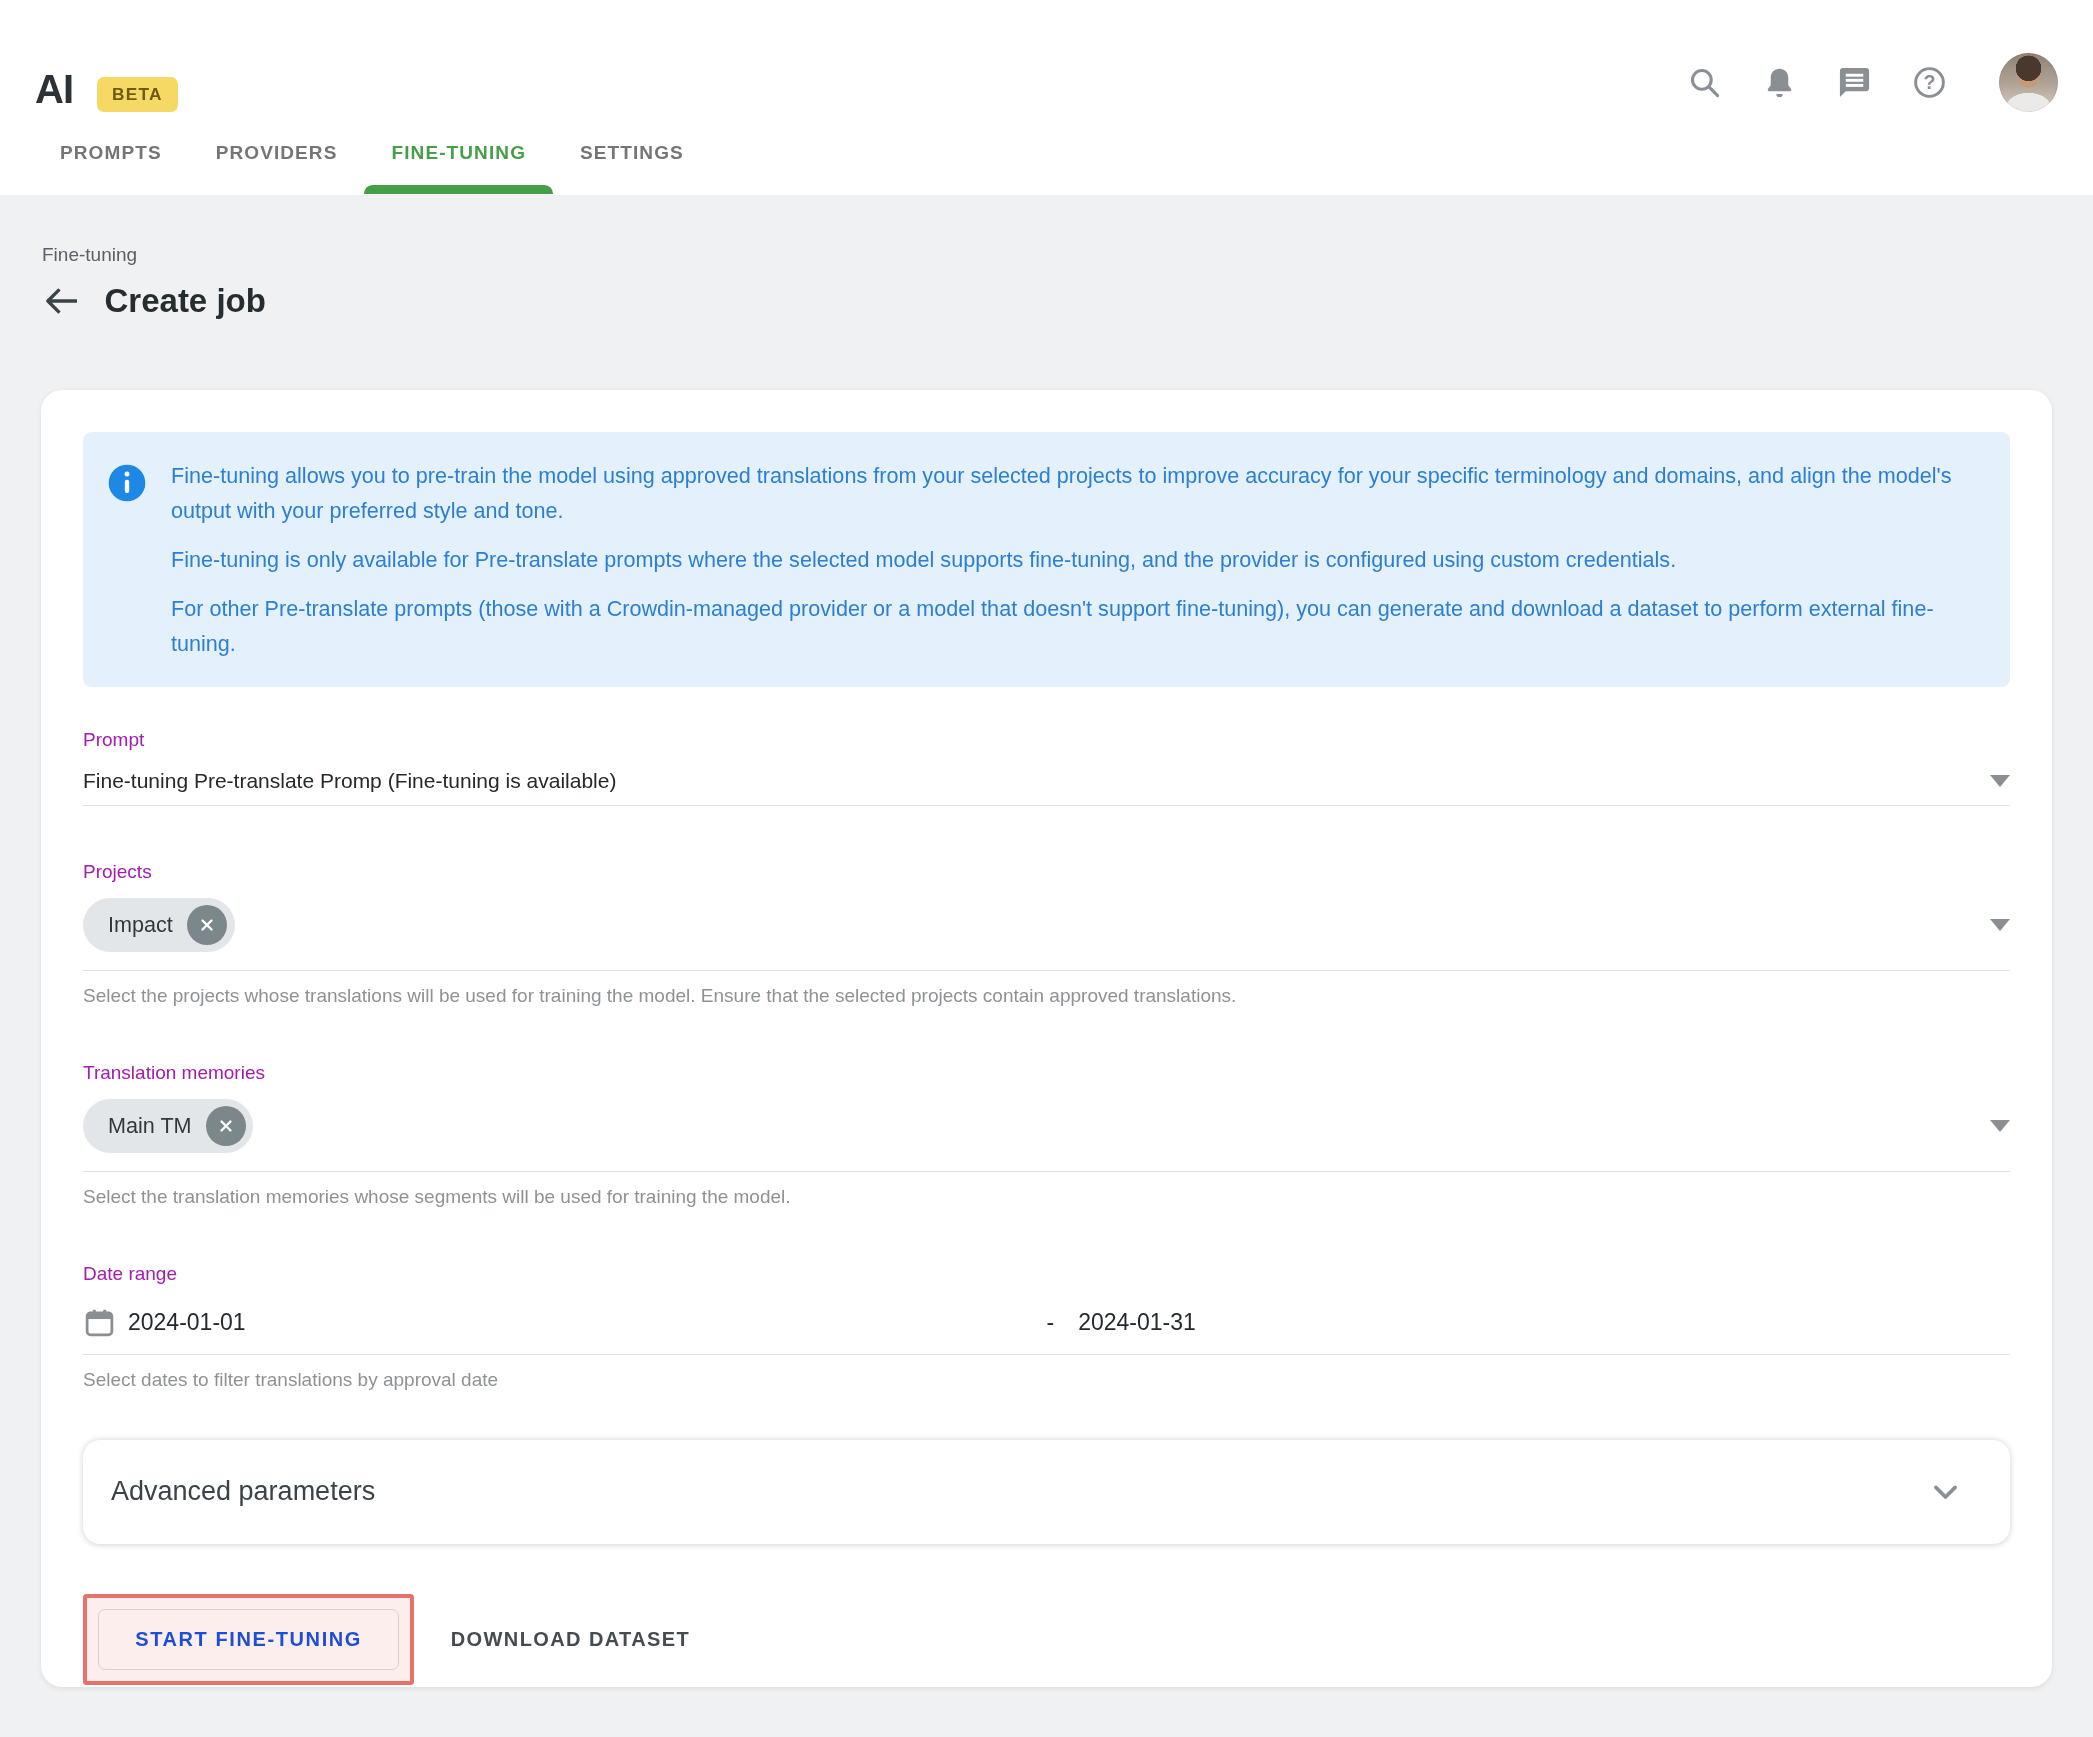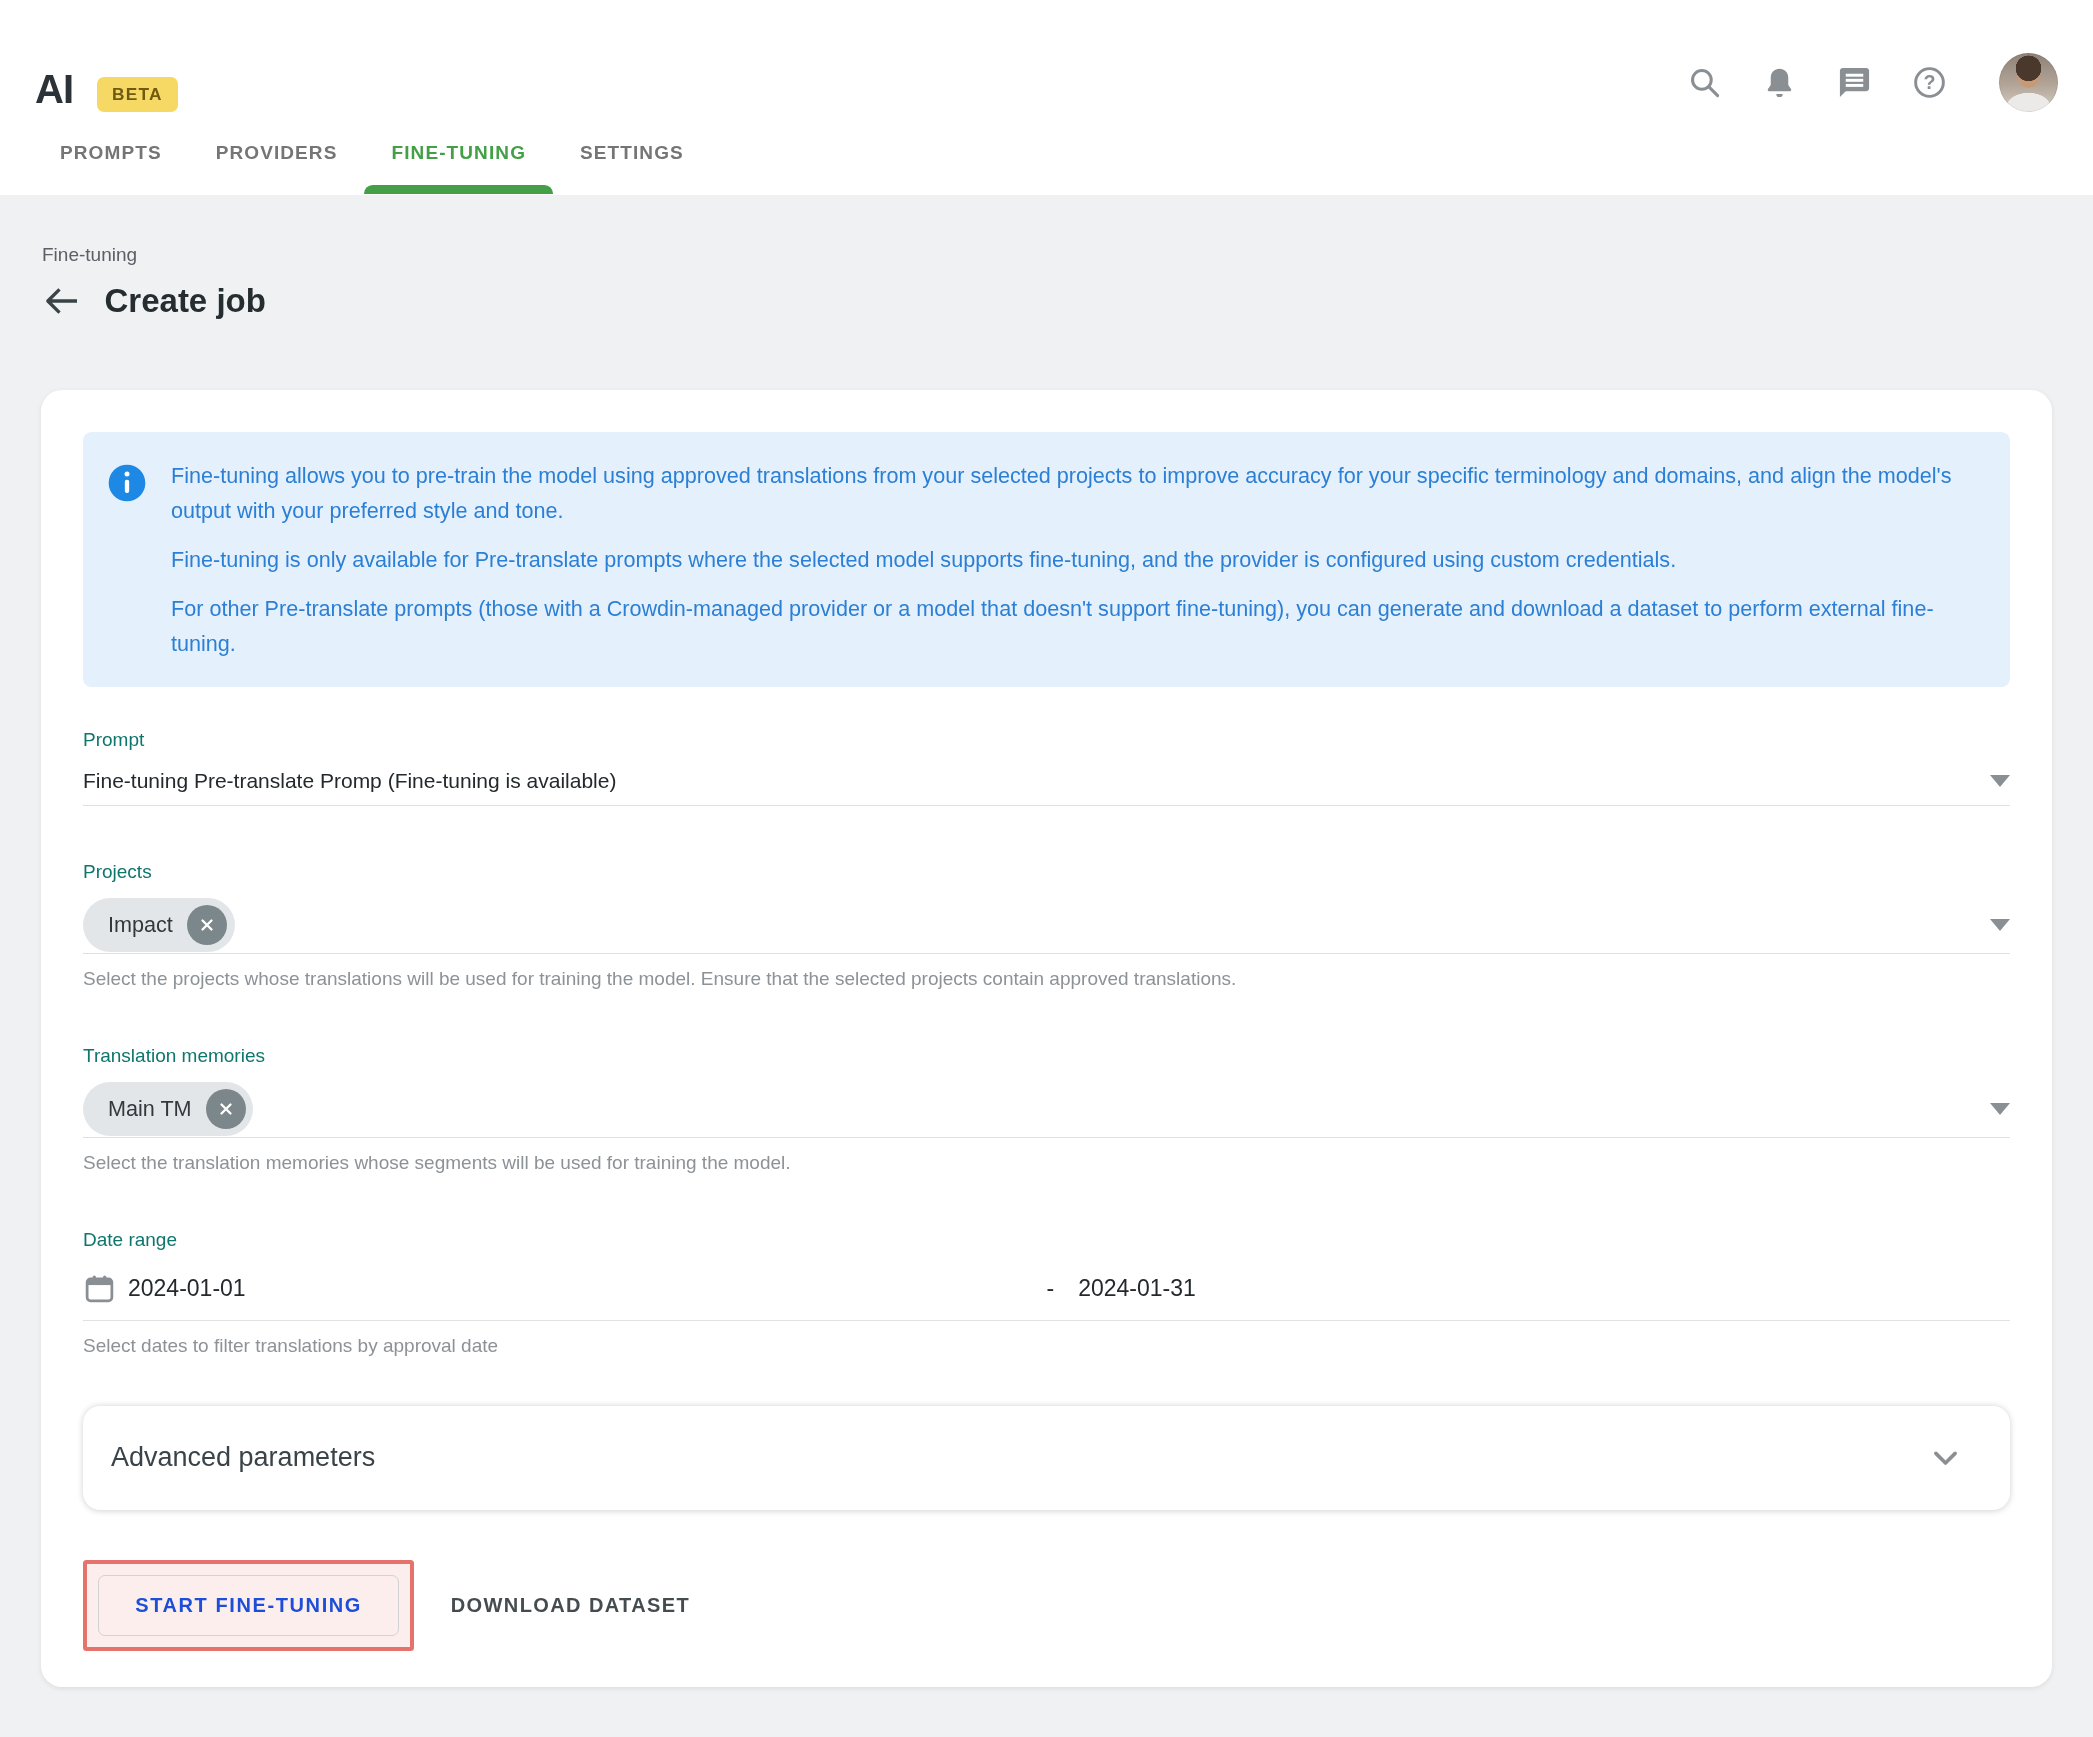--- a/index.html
+++ b/index.html
@@ -54,34 +54,34 @@
   .info-banner {
     background:#E4F0FC; border-radius:8.6px; display:flex; gap:24px;
     padding:26px 35px 26px 24px;
   }
   .info-icon { width:40px; height:40px; flex:none; margin-top:5.2px; }
   .info-text p { font-size:21.6px; line-height:35px; color:#2B7FD4; margin-bottom:14px; }
   .info-text p:last-child { margin-bottom:0; }
   
   .field { margin-top:55px; }
   .field.first { margin-top:42px; }
-  .field-label { font-size:19px; color:#0f766e; line-height:21px; }
+  .field-label { font-size:19px; color:#a21caf; line-height:21px; }
   .field-line { border-bottom:1.7px solid #E1E1E1; }
   .value-row {
     display:flex; align-items:center; justify-content:space-between;
     margin-top:19px; padding-bottom:12px;
   }
   .field-value { font-size:21px; color:#24292C; }
   .caret {
     width:0; height:0; border-left:10.4px solid transparent; border-right:10.4px solid transparent;
     border-top:12px solid #8A8F94; cursor:pointer; flex:none;
   }
   .chips-row {
     display:flex; align-items:center; justify-content:space-between;
-    margin-top:15.6px; padding-bottom:1px;
+    margin-top:15.6px; padding-bottom:18px;
   }
   .chip {
     display:inline-flex; align-items:center; gap:14px; height:54px;
     background:#E3E6E8; border-radius:35px; padding:0 7.8px 0 25px; cursor:default;
   }
   .chip-label { font-size:21.6px; color:#33383C; }
   .chip-x {
     width:40px; height:40px; border-radius:50%; background:#7C878B; border:none;
     display:flex; align-items:center; justify-content:center; cursor:pointer; flex:none;
   }

